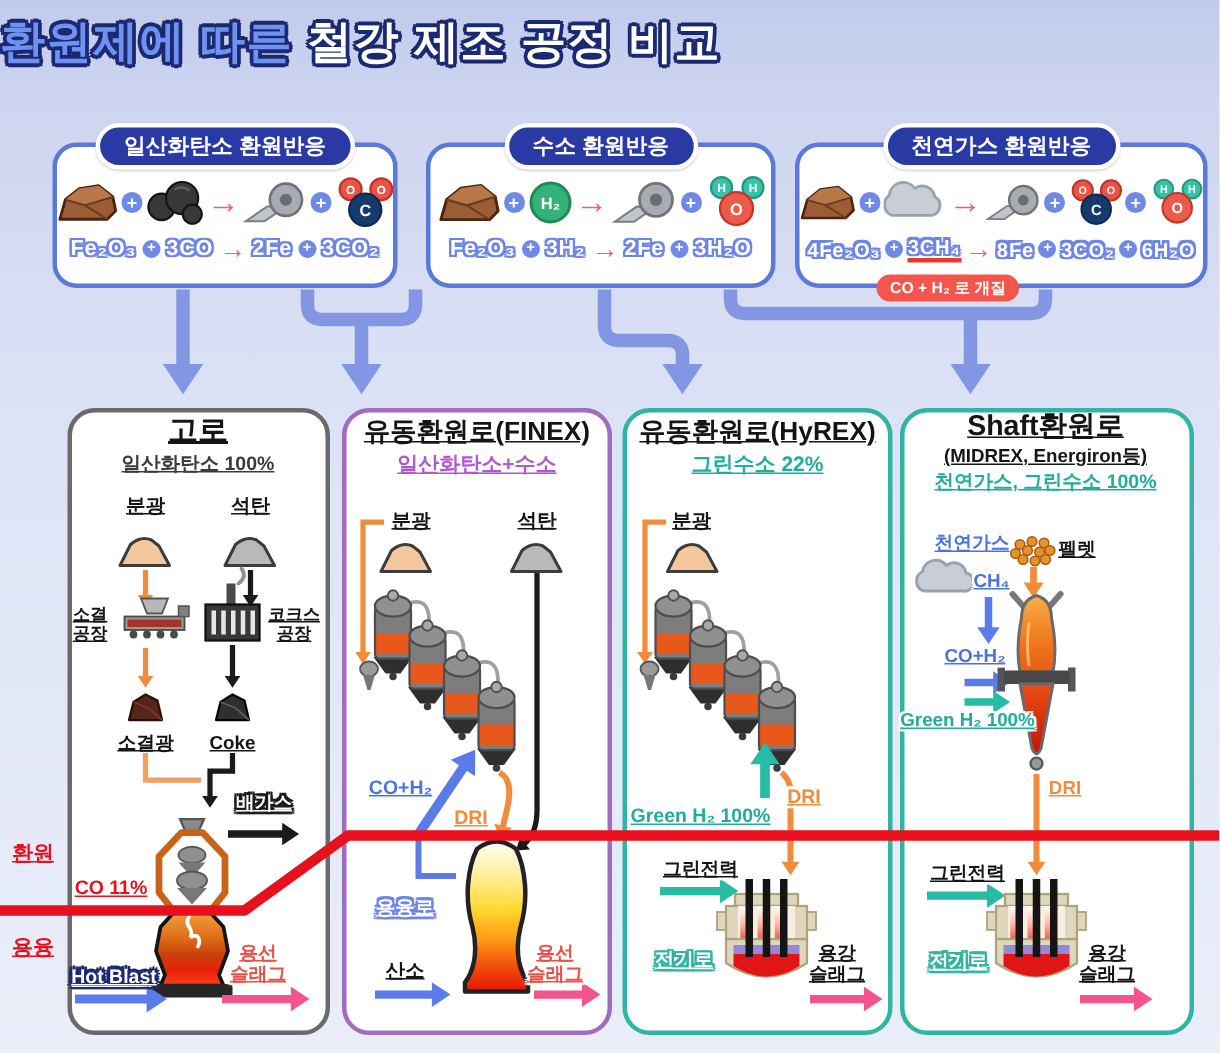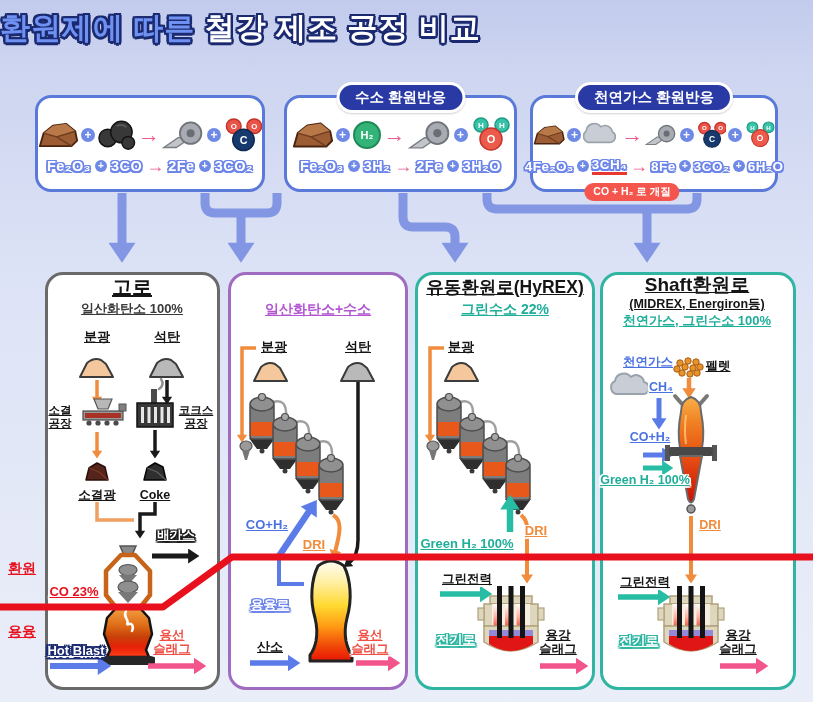--- a/index.html
+++ b/index.html
@@ -296,20 +296,21 @@
         <circle cx="691" cy="509" r="4" fill="#9a9a9a" stroke="#555" stroke-width="1.5"></circle>
       </g>
       <path d="M691,516 L691,576" stroke="#f08c3c" stroke-width="4" marker-end="url(#mO)"></path>
       <path d="M618,597 L660,597" stroke="#26bda4" stroke-width="5.5" marker-end="url(#mT)"></path>
       <use href="#eaf" transform="translate(691,588)"></use>
       <path d="M720,666 L758,666" stroke="#f2548c" stroke-width="5.5" marker-end="url(#mP)"></path>
     </g>
   </svg>
 
   <div class="rbox" style="left:35px;width:230px;">
+    <div class="rhead">일산화탄소 환원반응</div>
     <div class="irow">
       <svg width="42" height="30" viewBox="-22 -14 44 28">
         <path d="M-20,12 L-16,-2 L-6,-10 L8,-12 L18,-4 L20,6 L14,12 Z" fill="#9c5c34" stroke="#4a2410" stroke-width="2" stroke-linejoin="round"></path>
         <path d="M-16,-2 L-6,-10 L8,-12 L18,-4 L-2,2 Z" fill="#b87848"></path>
         <path d="M-16,-2 L-2,2 L14,12 M-2,2 L18,-4" stroke="#6e3c1e" stroke-width="1.5" fill="none"></path>
       </svg>
       <span class="plus-c">+</span>
       <svg width="40" height="32" viewBox="-20 -16 40 32">
         <circle cx="-9" cy="3" r="9" fill="#383838" stroke="#141414" stroke-width="1.5"></circle>
         <circle cx="5" cy="-3" r="11" fill="#383838" stroke="#141414" stroke-width="1.5"></circle>
@@ -376,21 +377,21 @@
       <span class="term oblue">Fe₂O₃</span>
       <span class="plus-c sm">+</span>
       <span class="term oblue">3H₂</span>
       <span class="iarr">→</span>
       <span class="term oblue">2Fe</span>
       <span class="plus-c sm">+</span>
       <span class="term oblue">3H₂O</span>
     </div>
   </div>
 
-  <div class="rbox" style="left:530px;width:248px;">
+  <div class="rbox" style="left:530px;width:275px;">
     <div class="rhead">천연가스 환원반응</div>
     <div class="irow" style="gap:2px">
       <svg width="38" height="28" viewBox="-22 -14 44 28">
         <path d="M-20,12 L-16,-2 L-6,-10 L8,-12 L18,-4 L20,6 L14,12 Z" fill="#9c5c34" stroke="#4a2410" stroke-width="2" stroke-linejoin="round"></path>
         <path d="M-16,-2 L-6,-10 L8,-12 L18,-4 L-2,2 Z" fill="#b87848"></path>
         <path d="M-16,-2 L-2,2 L14,12 M-2,2 L18,-4" stroke="#6e3c1e" stroke-width="1.5" fill="none"></path>
       </svg>
       <span class="plus-c">+</span>
       <svg width="42" height="30" viewBox="-22 -16 44 30">
         <path d="M-16,8 a8,8 0 0 1 -2,-14 a10,10 0 0 1 18,-5 a9,9 0 0 1 14,6 a7,7 0 0 1 -2,13 Z" fill="#c9ced6" stroke="#9aa2ac" stroke-width="2" stroke-linejoin="round"></path>
@@ -445,25 +446,26 @@
   <div class="lbl f13 gray" style="left:132px;top:302px">일산화탄소 100%</div>
   <div class="lbl f13" style="left:97px;top:330px">분광</div>
   <div class="lbl f13" style="left:167px;top:330px">석탄</div>
   <div class="lbl f11" style="left:60px;top:404px">소결
 공장</div>
   <div class="lbl f11" style="left:196px;top:404px">코크스
 공장</div>
   <div class="lbl f12" style="left:97px;top:488px">소결광</div>
   <div class="lbl f12" style="left:155px;top:488px">Coke</div>
   <div class="lbl f12 white oblack" style="left:176px;top:528px">배가스</div>
-  <div class="lbl f13 red ow nw" style="left:74px;top:585px">CO 23%</div>
+  <div class="lbl f13 red ow nw" style="left:74px;top:585px">CO 11%</div>
   <div class="lbl f13 white onavy nw" style="left:76px;top:644px">Hot Blast</div>
   <div class="lbl f12 coral ow" style="left:172px;top:628px">용선
 슬래그</div>
 
+  <div class="lbl f17 nw" style="left:318px;top:278px">유동환원로(FINEX)</div>
   <div class="lbl f14 purple nw" style="left:318px;top:302px">일산화탄소+수소</div>
   <div class="lbl f13" style="left:274px;top:340px">분광</div>
   <div class="lbl f13" style="left:358px;top:340px">석탄</div>
   <div class="lbl f13 blue ow nw" style="left:267px;top:518px">CO+H₂</div>
   <div class="lbl f13 orange ow" style="left:314px;top:538px">DRI</div>
   <div class="lbl f13 white oblue nw" style="left:270px;top:598px">용융로</div>
   <div class="lbl f13 ow" style="left:270px;top:640px">산소</div>
   <div class="lbl f12 coral ow" style="left:370px;top:628px">용선
 슬래그</div>
 

